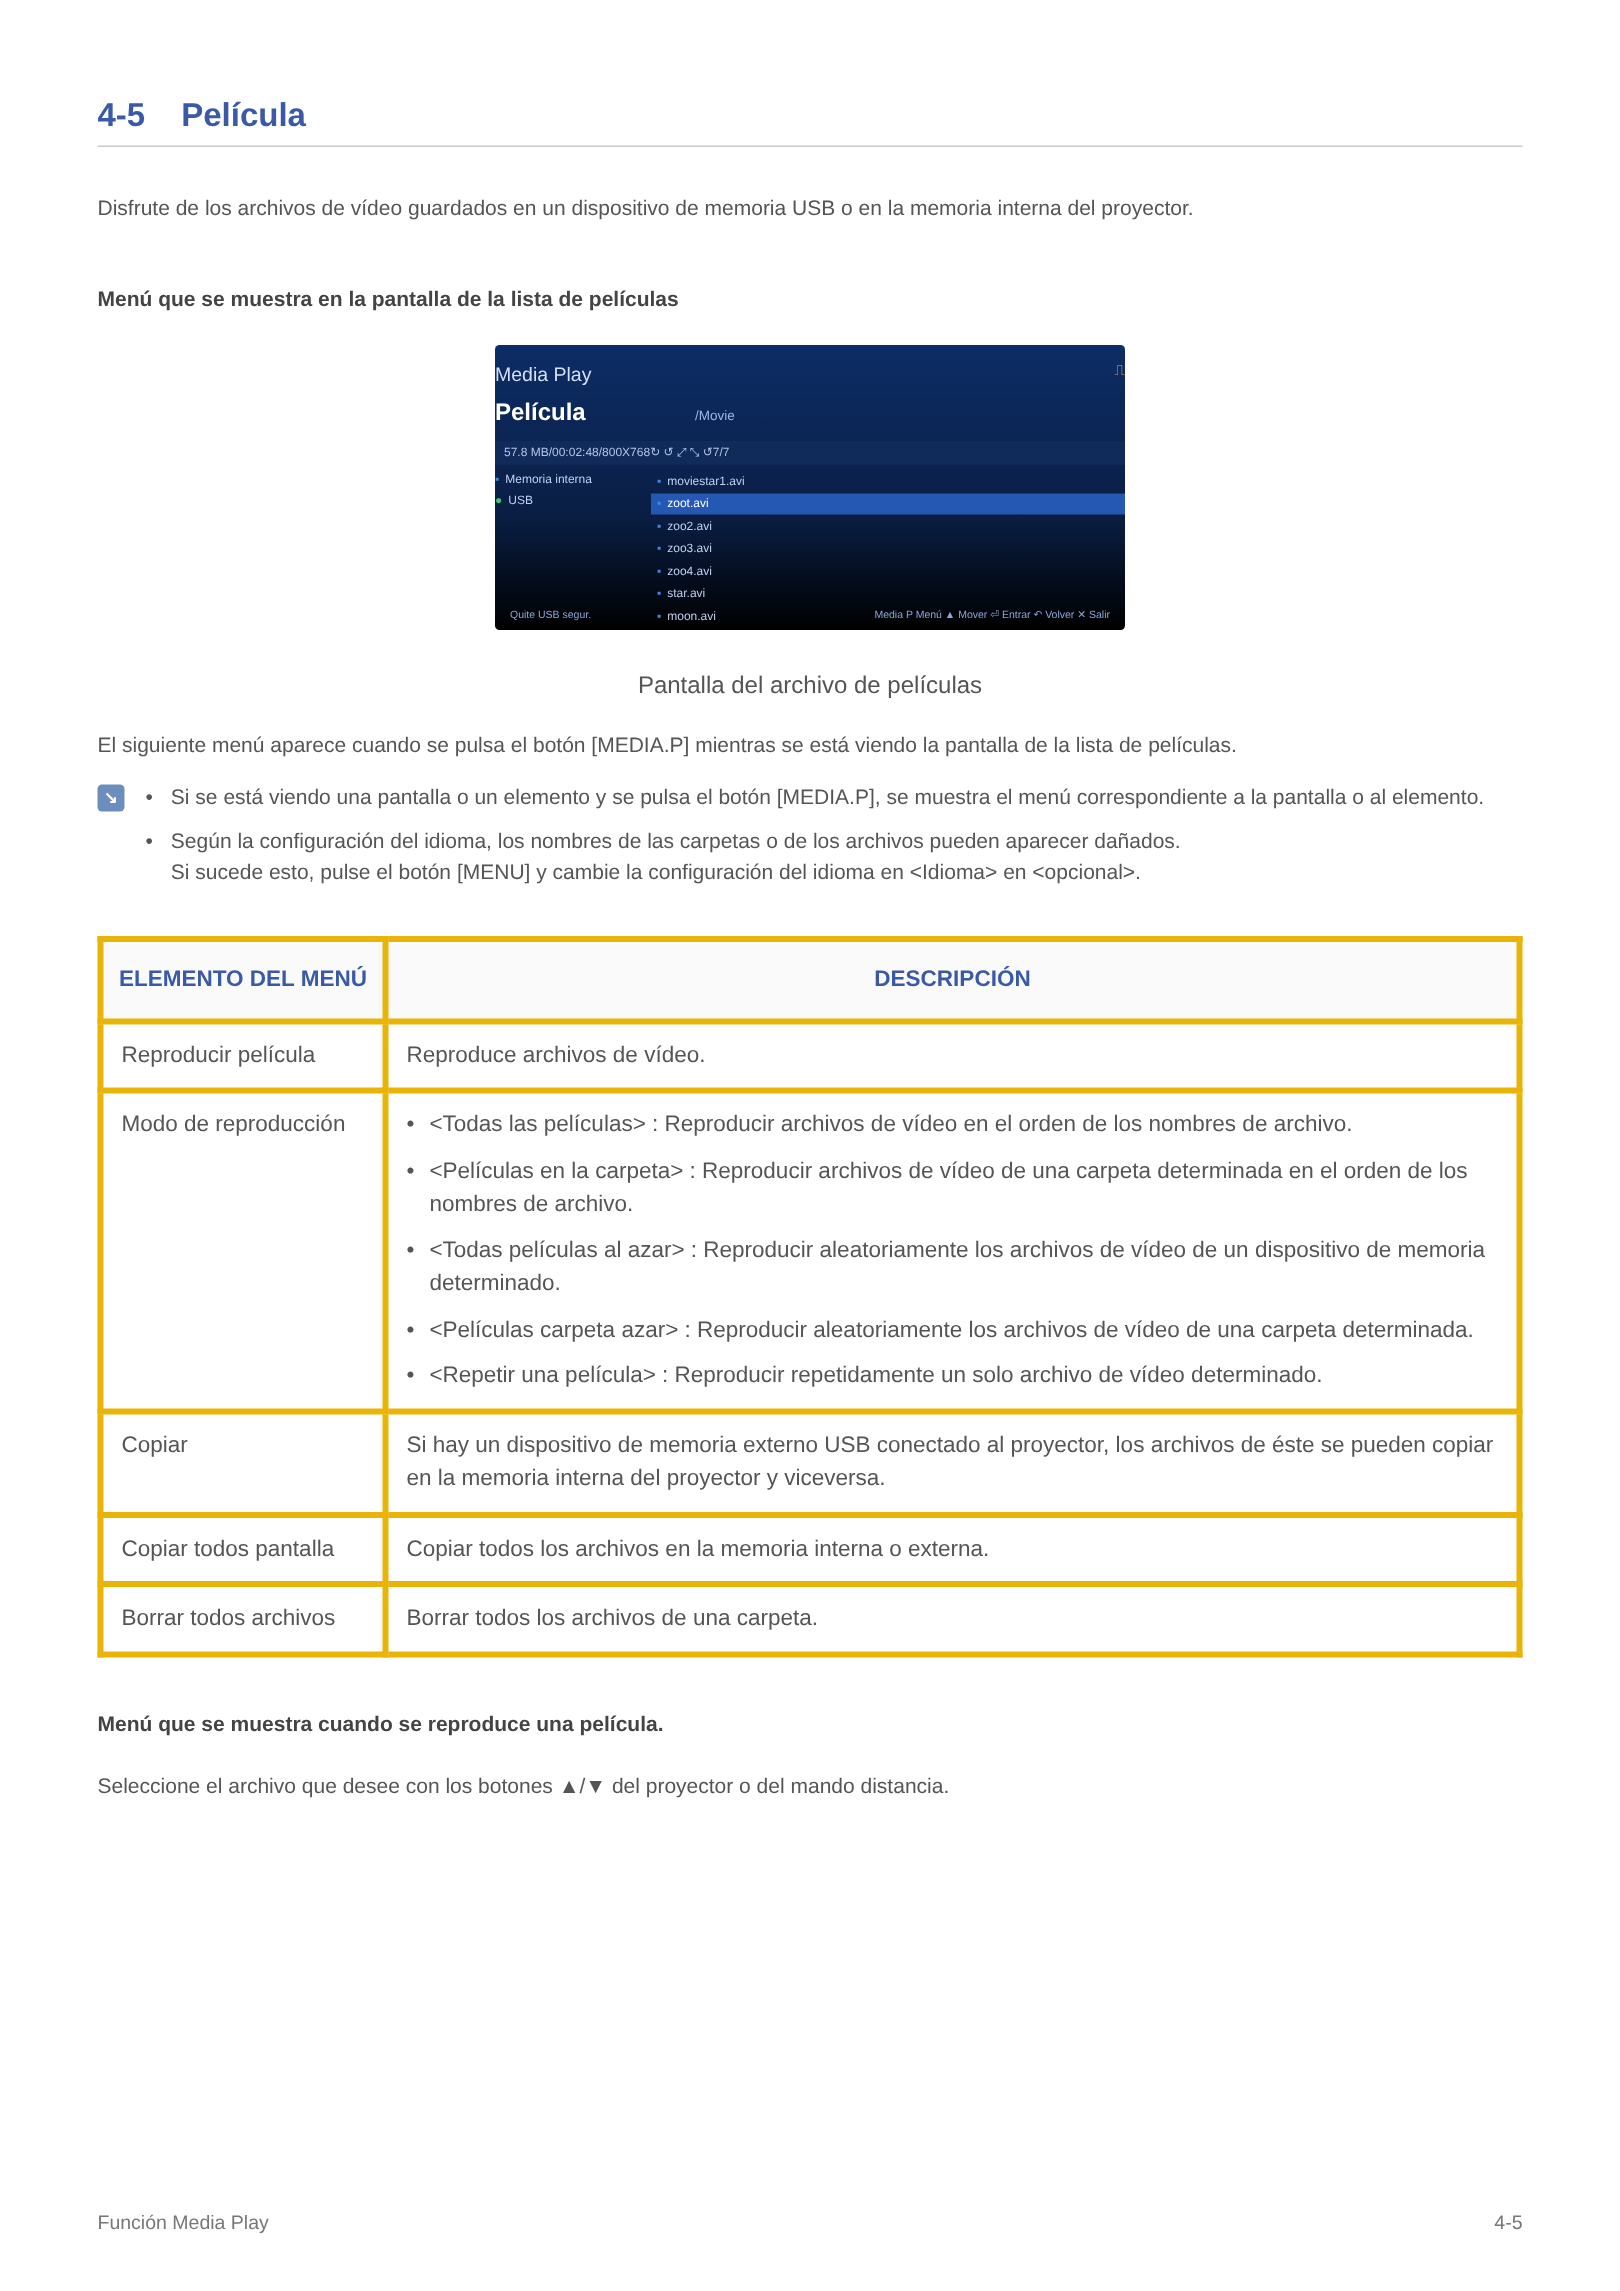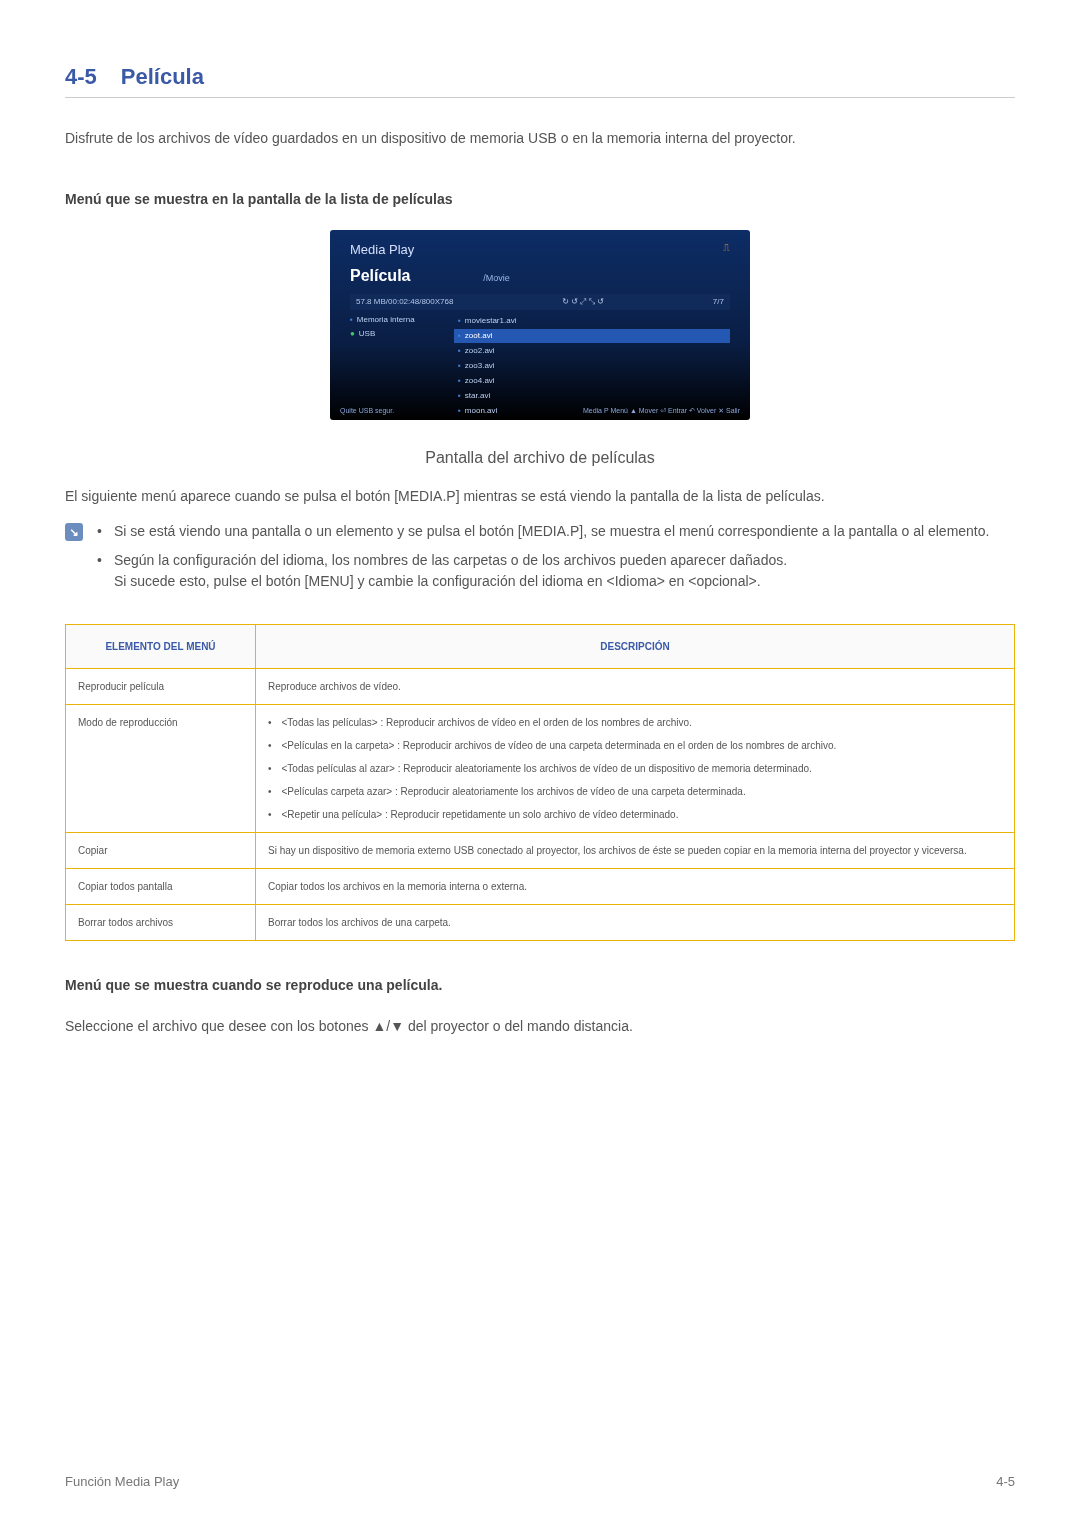--- a/index.html
+++ b/index.html
@@ -48,29 +48,29 @@
     margin-bottom: 20px;
   }
   .screenshot {
     display: inline-block;
     width: 420px;
     height: 190px;
     background: linear-gradient(180deg,#0d2d66 0%, #0a1e44 60%, #000 100%);
     border-radius:3px;
     color: #fff;
     text-align: left;
-    padding: 10px 20px;
+    padding: 10px 0;
     font-size: 10px;
     position: relative;
     overflow:hidden;
   }
   .ss-top { font-size:13px; color:#d6dffb; margin-bottom:4px; display:flex; justify-content:space-between;}
   .ss-title { font-size:16px; font-weight:bold; color:#fff; margin-bottom:4px;}
   .ss-path { color:#99b8e8; font-size:9px; margin-left:70px; margin-top:-18px;}
-  .ss-bar { background:#102b5a; font-size:8px; color:#b0c4e8; padding:2px 6px; margin-top:6px; display:flex; justify-content:space-between;gap:20px;}
+  .ss-bar { background:#102b5a; font-size:8px; color:#b0c4e8; padding:2px 6px; margin-top:6px; display:flex; }
   .ss-body { display:flex; gap:14px; margin-top:4px;}
   .ss-left { width:90px; font-size:8px; color:#bcd0f0;}
   .ss-left div { margin-bottom:2px;}
   .ss-right { flex:1; font-size:8px; color:#bcd0f0;}
   .ss-file { padding:1px 4px; margin-bottom:1px;}
   .ss-file.sel { background:#2458b2; color:#fff;}
   .ss-icn { color:#3f87e0; margin-right:4px;}
   .ss-footer { position:absolute; bottom:4px; left:10px; right:10px; font-size:7px; color:#8aa7d8; display:flex; justify-content:space-between;}
   .plug { color:#f0a030; font-size:10px;}
   .caption {
@@ -98,24 +98,24 @@
   .note-list { list-style: none; flex:1;}
   .note-list > li { display:flex; gap:12px; margin-bottom:8px;}
   .note-list .bullet { flex-shrink:0;}
   table.menu-table {
     width: 100%;
     border-collapse: collapse;
     margin-bottom: 34px;
   }
   table.menu-table th,
   table.menu-table td {
-    border: 1px solid #eab308;
+    border: 4px solid #eab308;
     padding: 10px 12px;
     vertical-align: top;
-    font-size: 10px;
+    font-size: 15px;
     color:#555;
   }
   table.menu-table th {
     background: #fafafa;
     color: #3a5aa8;
     font-weight: bold;
     text-align: center;
     padding: 14px 10px;
   }
   table.menu-table th.col1 { width: 190px;}

